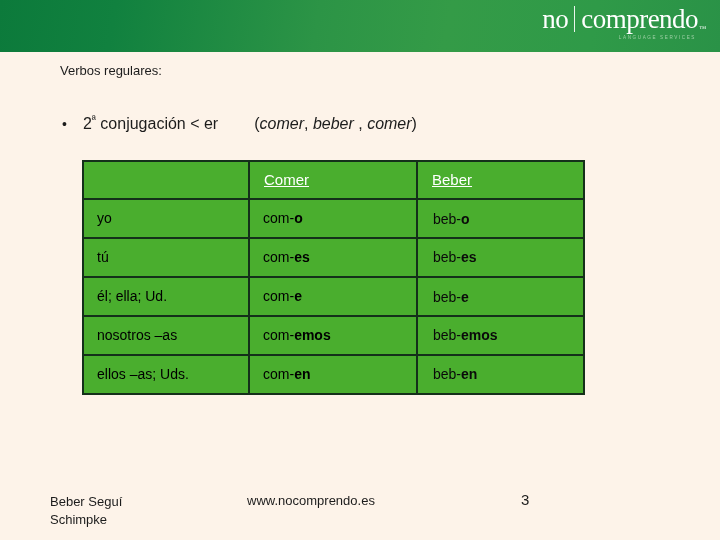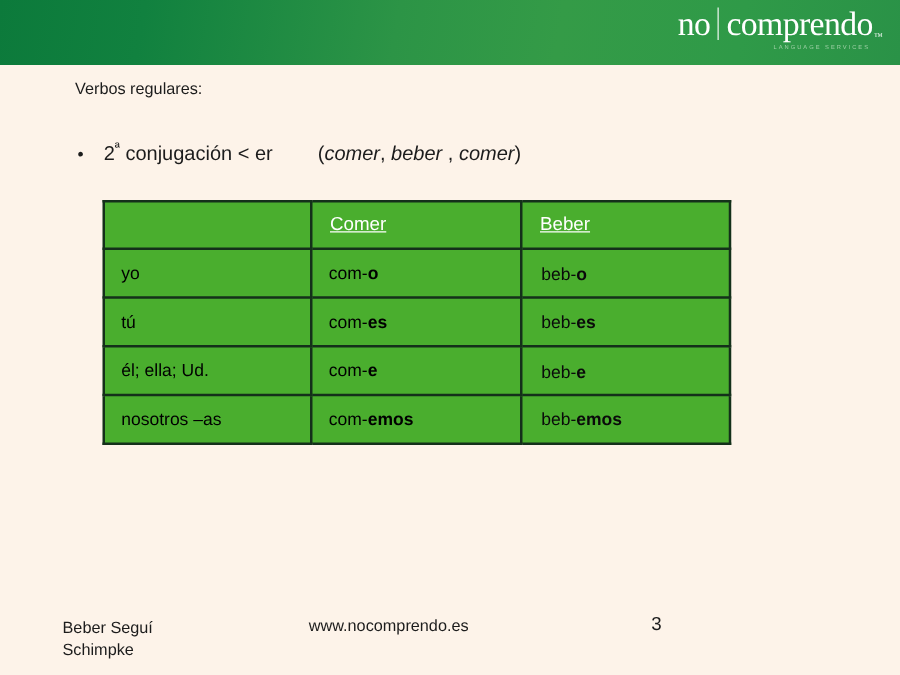--- a/index.html
+++ b/index.html
@@ -258,20 +258,31 @@
       </td>
       <td class="col-comer c-white">
         <div class="cell-inner"><span>com-</span><span class="ending">emos</span></div>
       </td>
       <td class="col-beber c-black shift-none">
         <div class="cell-inner"><span>beb-</span><span class="ending">emos</span></div>
       </td>
     </tr>
 
 
+    <tr>
+      <td class="col-pron c-white">
+        <div class="cell-inner">ellos –as; Uds.</div>
+      </td>
+      <td class="col-comer c-white">
+        <div class="cell-inner"><span>com-</span><span class="ending">en</span></div>
+      </td>
+      <td class="col-beber c-black shift-none">
+        <div class="cell-inner"><span>beb-</span><span class="ending">en</span></div>
+      </td>
+    </tr>
   </tbody>
 </table>
 
 <div id="footer-author">
   <div>Beber Seguí</div>
   <div>Schimpke</div>
 </div>
 <div id="footer-site">www.nocomprendo.es</div>
 <div id="footer-page">3</div>
 

